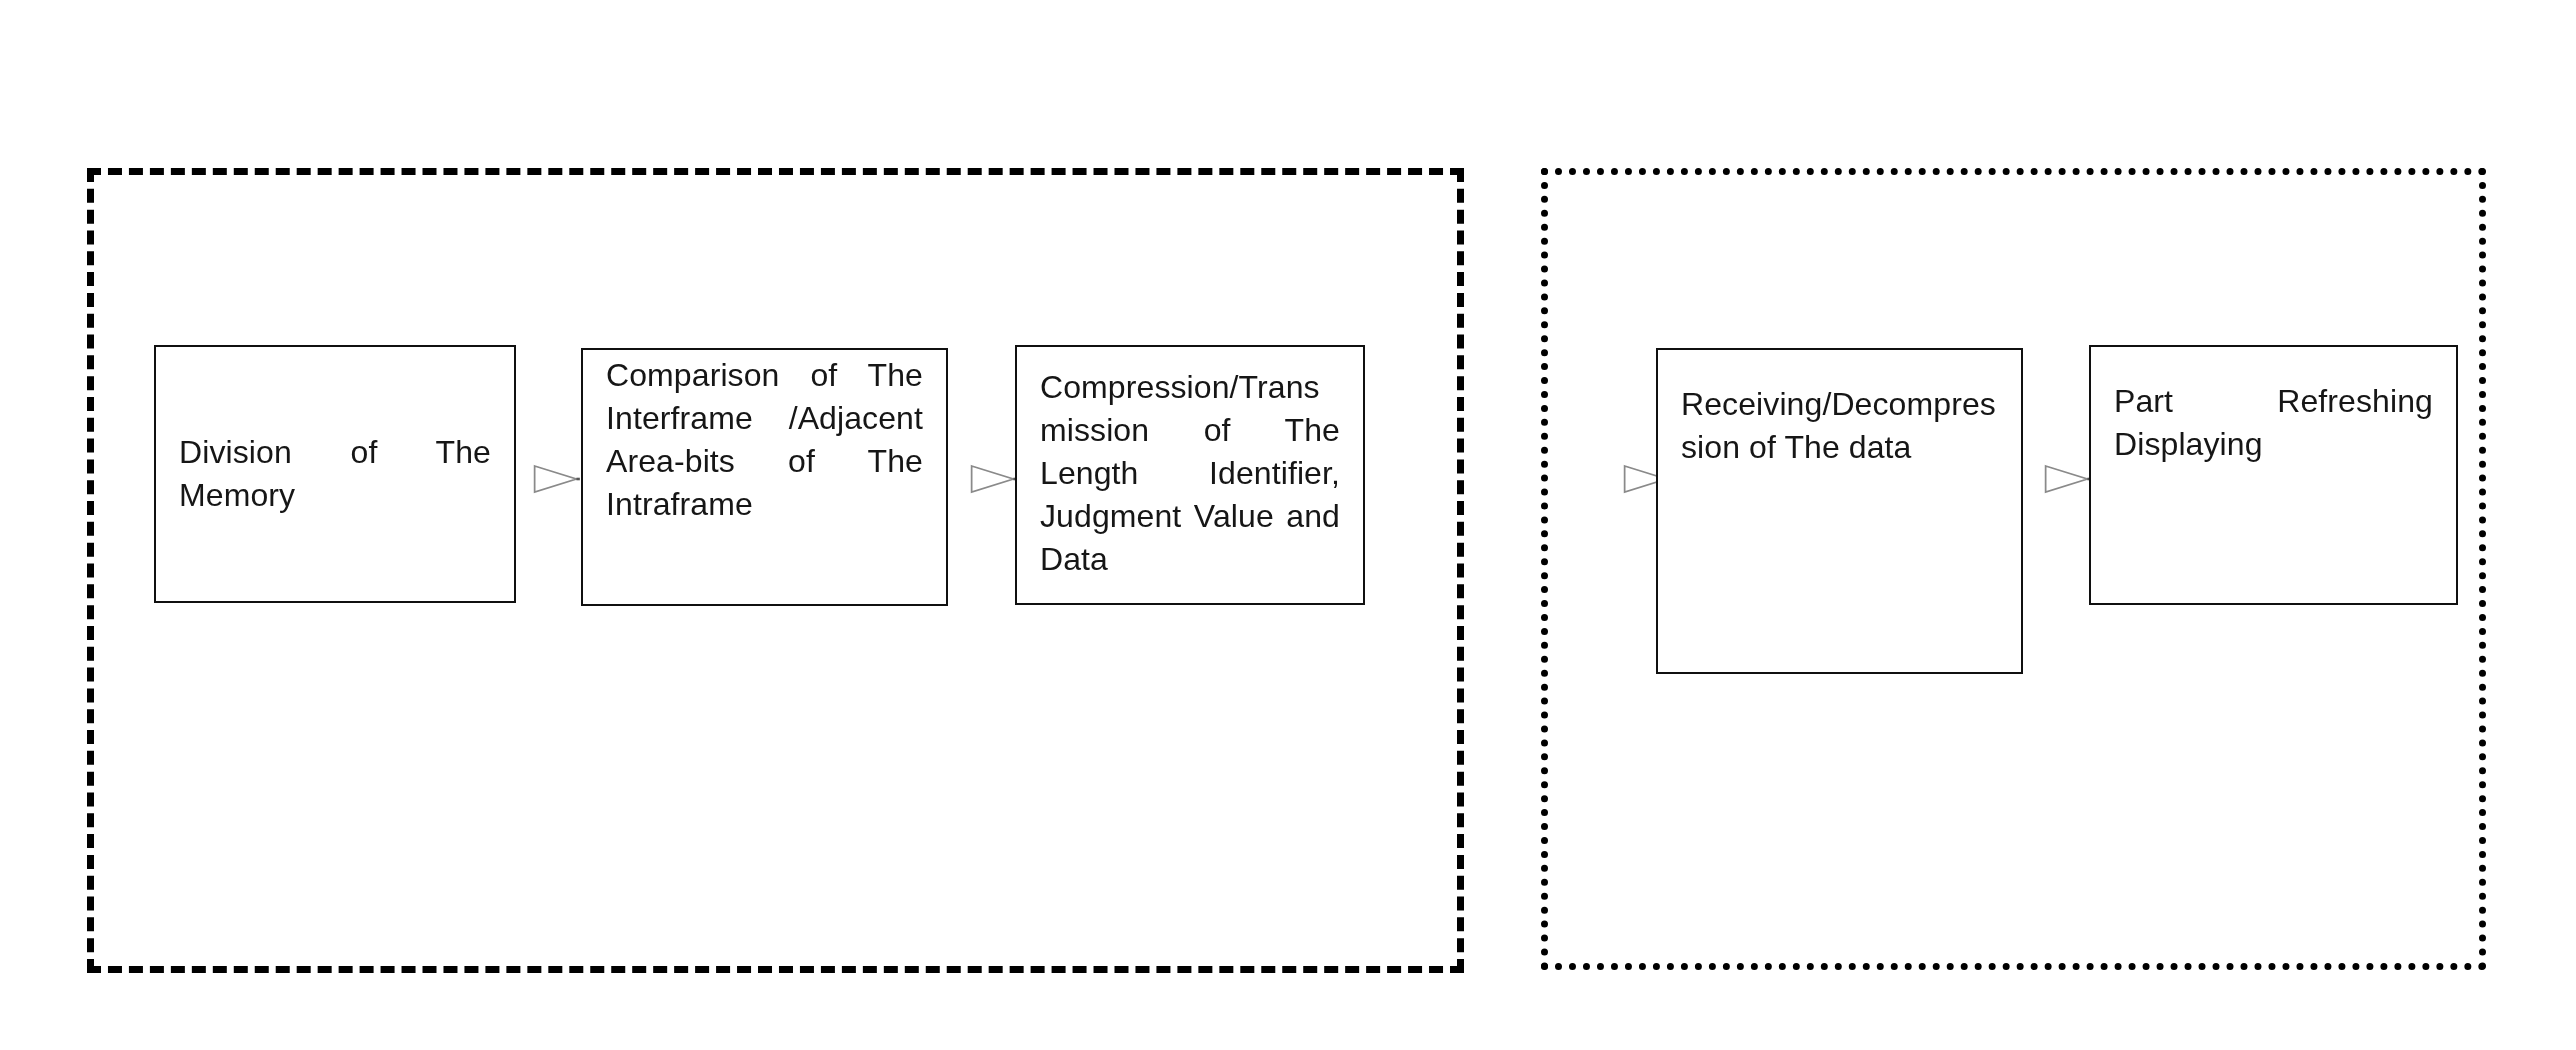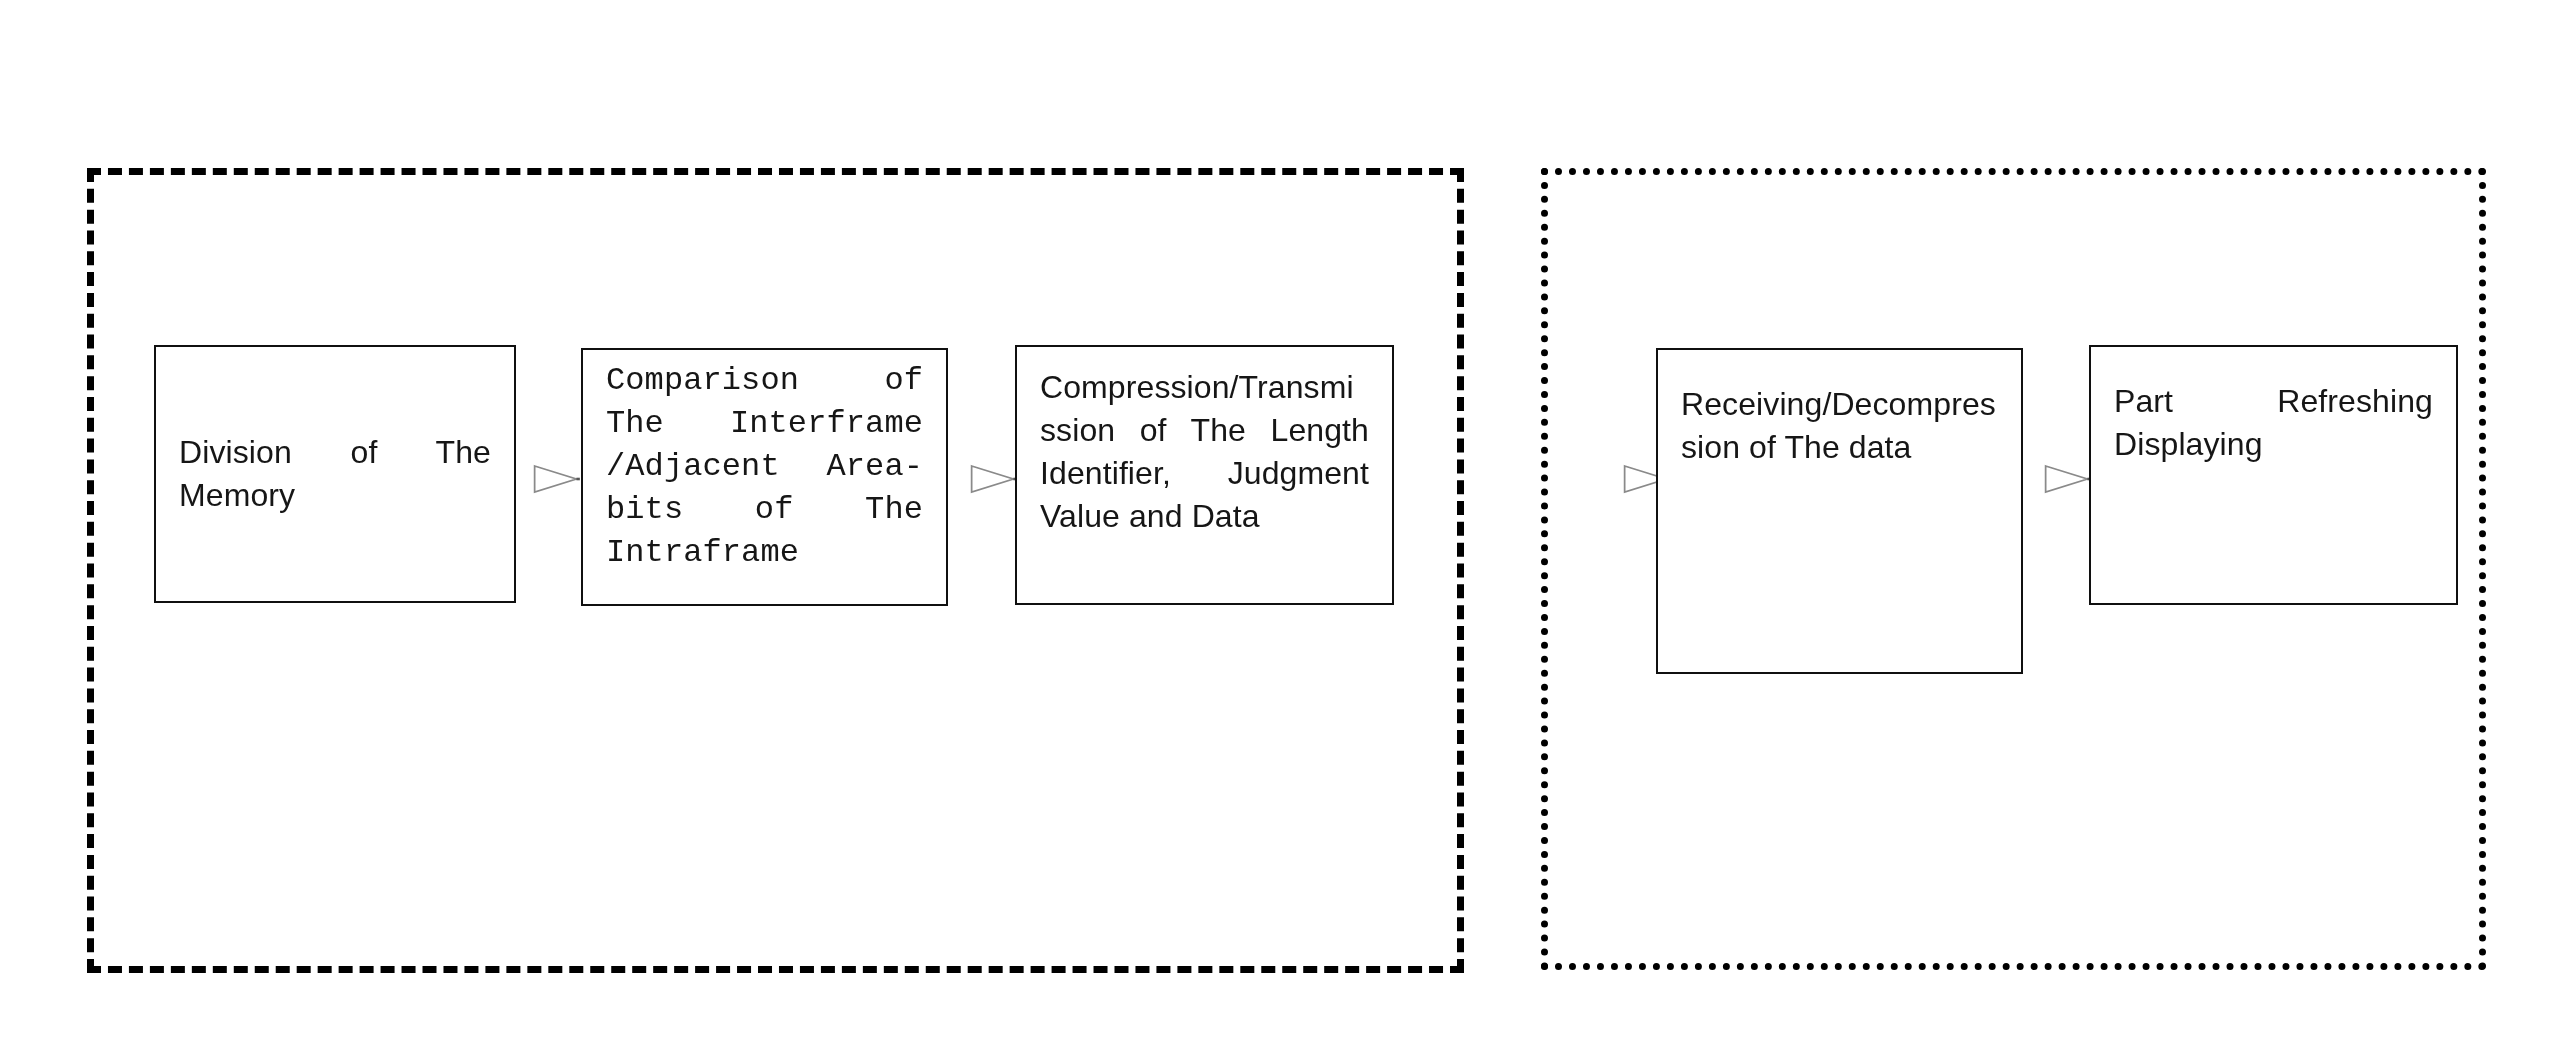--- a/index.html
+++ b/index.html
@@ -76,31 +76,31 @@
   </div>
 
   <div class="arrow" style="left:531px;top:459px;">
     <svg viewBox="0 0 56 46" xmlns="http://www.w3.org/2000/svg">
       <polygon points="4,8 52,23 4,38" fill="none" stroke="#8a8a8a" stroke-width="2"></polygon>
       <line x1="52" y1="23" x2="56" y2="23" stroke="#555555" stroke-width="3"></line>
     </svg>
   </div>
 
   <div class="pbox" style="left:581px;top:348px;width:367px;height:258px;">
-    <div class="ptext" style="align-self:flex-start;padding-top:10px;font-family:Liberation Mono, monospace;">Comparison of The Interframe /Adjacent Area-bits of The Intraframe</div>
+    <div class="ptext" style="align-self:flex-start;padding-top:4px;">Comparison of The Interframe /Adjacent Area-bits of The Intraframe</div>
   </div>
 
   <div class="arrow" style="left:968px;top:459px;">
     <svg viewBox="0 0 56 46" xmlns="http://www.w3.org/2000/svg">
       <polygon points="4,8 52,23 4,38" fill="none" stroke="#8a8a8a" stroke-width="2"></polygon>
       <line x1="52" y1="23" x2="56" y2="23" stroke="#555555" stroke-width="3"></line>
     </svg>
   </div>
 
-  <div class="pbox" style="left:1015px;top:345px;width:379px;height:260px;">
+  <div class="pbox" style="left:1015px;top:345px;width:350px;height:260px;">
     <div class="ptext" style="align-self:flex-start;padding-top:19px;">Compression/Transmission of The Length Identifier, Judgment Value and Data</div>
   </div>
 
   <div class="arrow" style="left:1621px;top:459px;">
     <svg viewBox="0 0 56 46" xmlns="http://www.w3.org/2000/svg">
       <polygon points="4,8 52,23 4,38" fill="none" stroke="#8a8a8a" stroke-width="2"></polygon>
       <line x1="52" y1="23" x2="56" y2="23" stroke="#555555" stroke-width="3"></line>
     </svg>
   </div>
 

